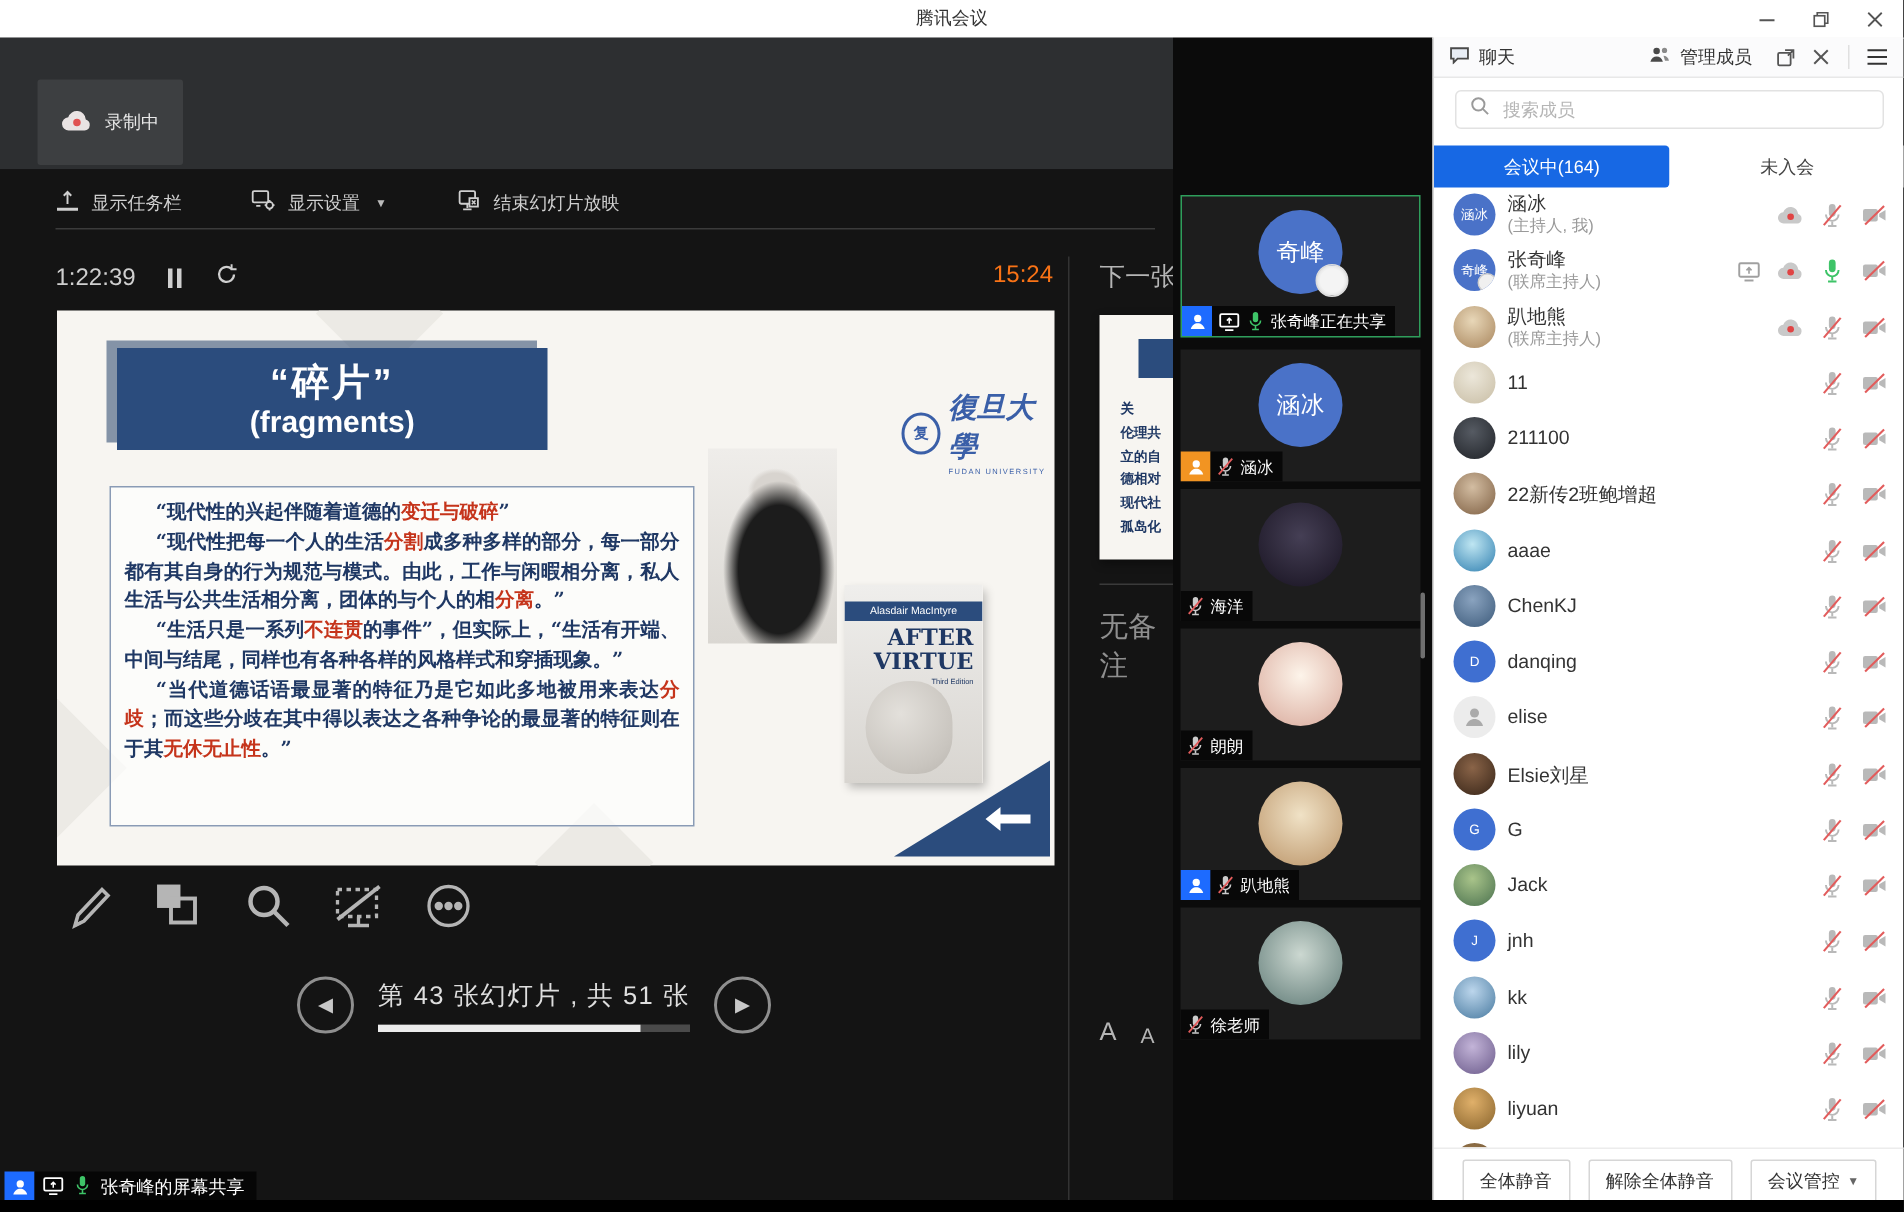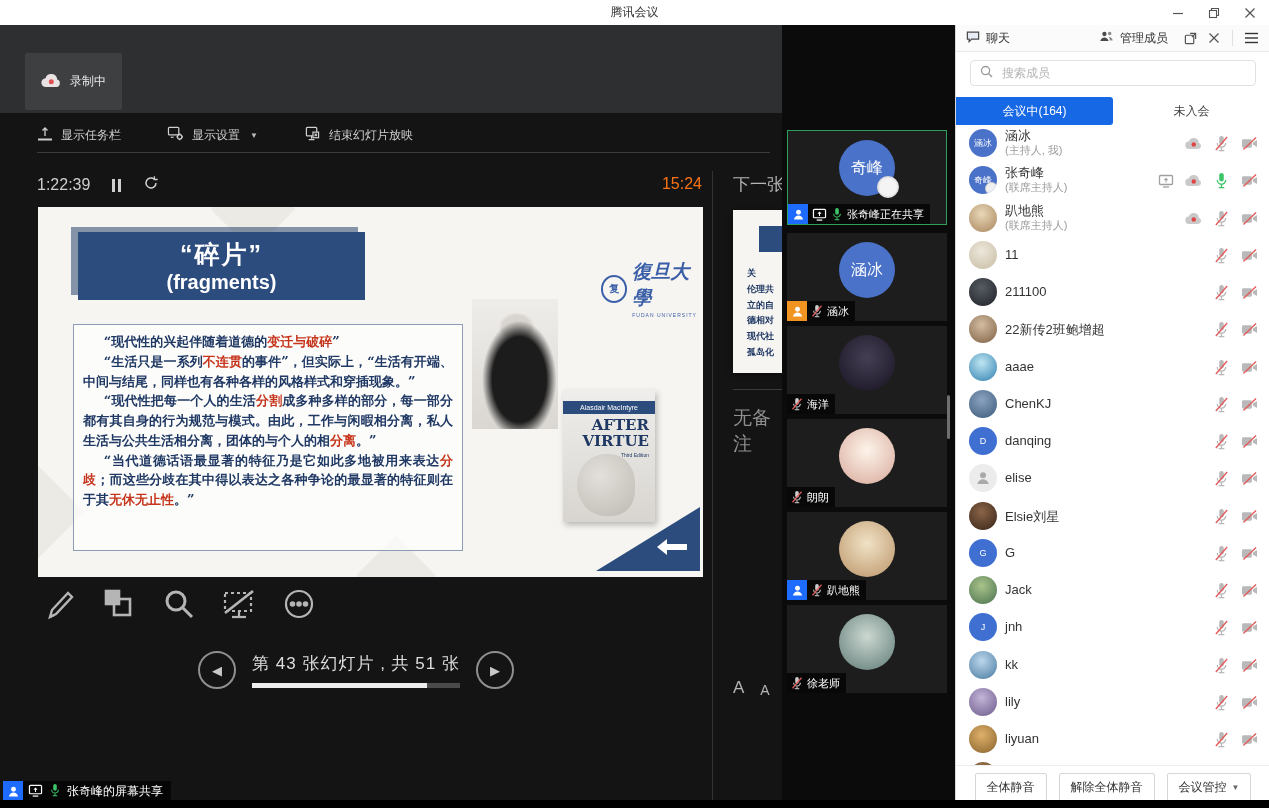--- a/index.html
+++ b/index.html
@@ -235,22 +235,22 @@
       </div>
       <div class="logo">
         <div class="logo-circle">复</div>
         <div>
           <div class="logo-script">復旦大學</div>
           <div class="logo-sub">FUDAN UNIVERSITY</div>
         </div>
       </div>
       <div class="quote-box" id="slide-paragraphs">
           <p><span>“现代性的兴起伴随着道德的</span><span class="hl">变迁与破碎</span><span>”</span></p>
+          <p><span>“现代性把每一个人的生活</span><span class="hl">分割</span><span>成多种多样的部分，每一部分都有其自身的行为规范与模式。由此，工作与闲暇相分离，私人生活与公共生活相分离，团体的与个人的相</span><span class="hl">分离</span><span>。”</span></p>
           <p><span>“生活只是一系列</span><span class="hl">不连贯</span><span>的事件”，但实际上，“生活有开端、中间与结尾，同样也有各种各样的风格样式和穿插现象。”</span></p>
-          <p><span>“现代性把每一个人的生活</span><span class="hl">分割</span><span>成多种多样的部分，每一部分都有其自身的行为规范与模式。由此，工作与闲暇相分离，私人生活与公共生活相分离，团体的与个人的相</span><span class="hl">分离</span><span>。”</span></p>
           <p><span>“当代道德话语最显著的特征乃是它如此多地被用来表达</span><span class="hl">分歧</span><span>；而这些分歧在其中得以表达之各种争论的最显著的特征则在于其</span><span class="hl">无休无止性</span><span>。”</span></p>
         </div>
       <div class="photo"></div>
       <div class="book">
         <div class="book-band">Alasdair MacIntyre</div>
         <div class="book-title"><span>AFTER</span><br><span>VIRTUE</span></div>
         <div class="book-ed">Third Edition</div>
         <div class="book-statue"></div>
       </div>
       <div class="corner-tri"></div>

